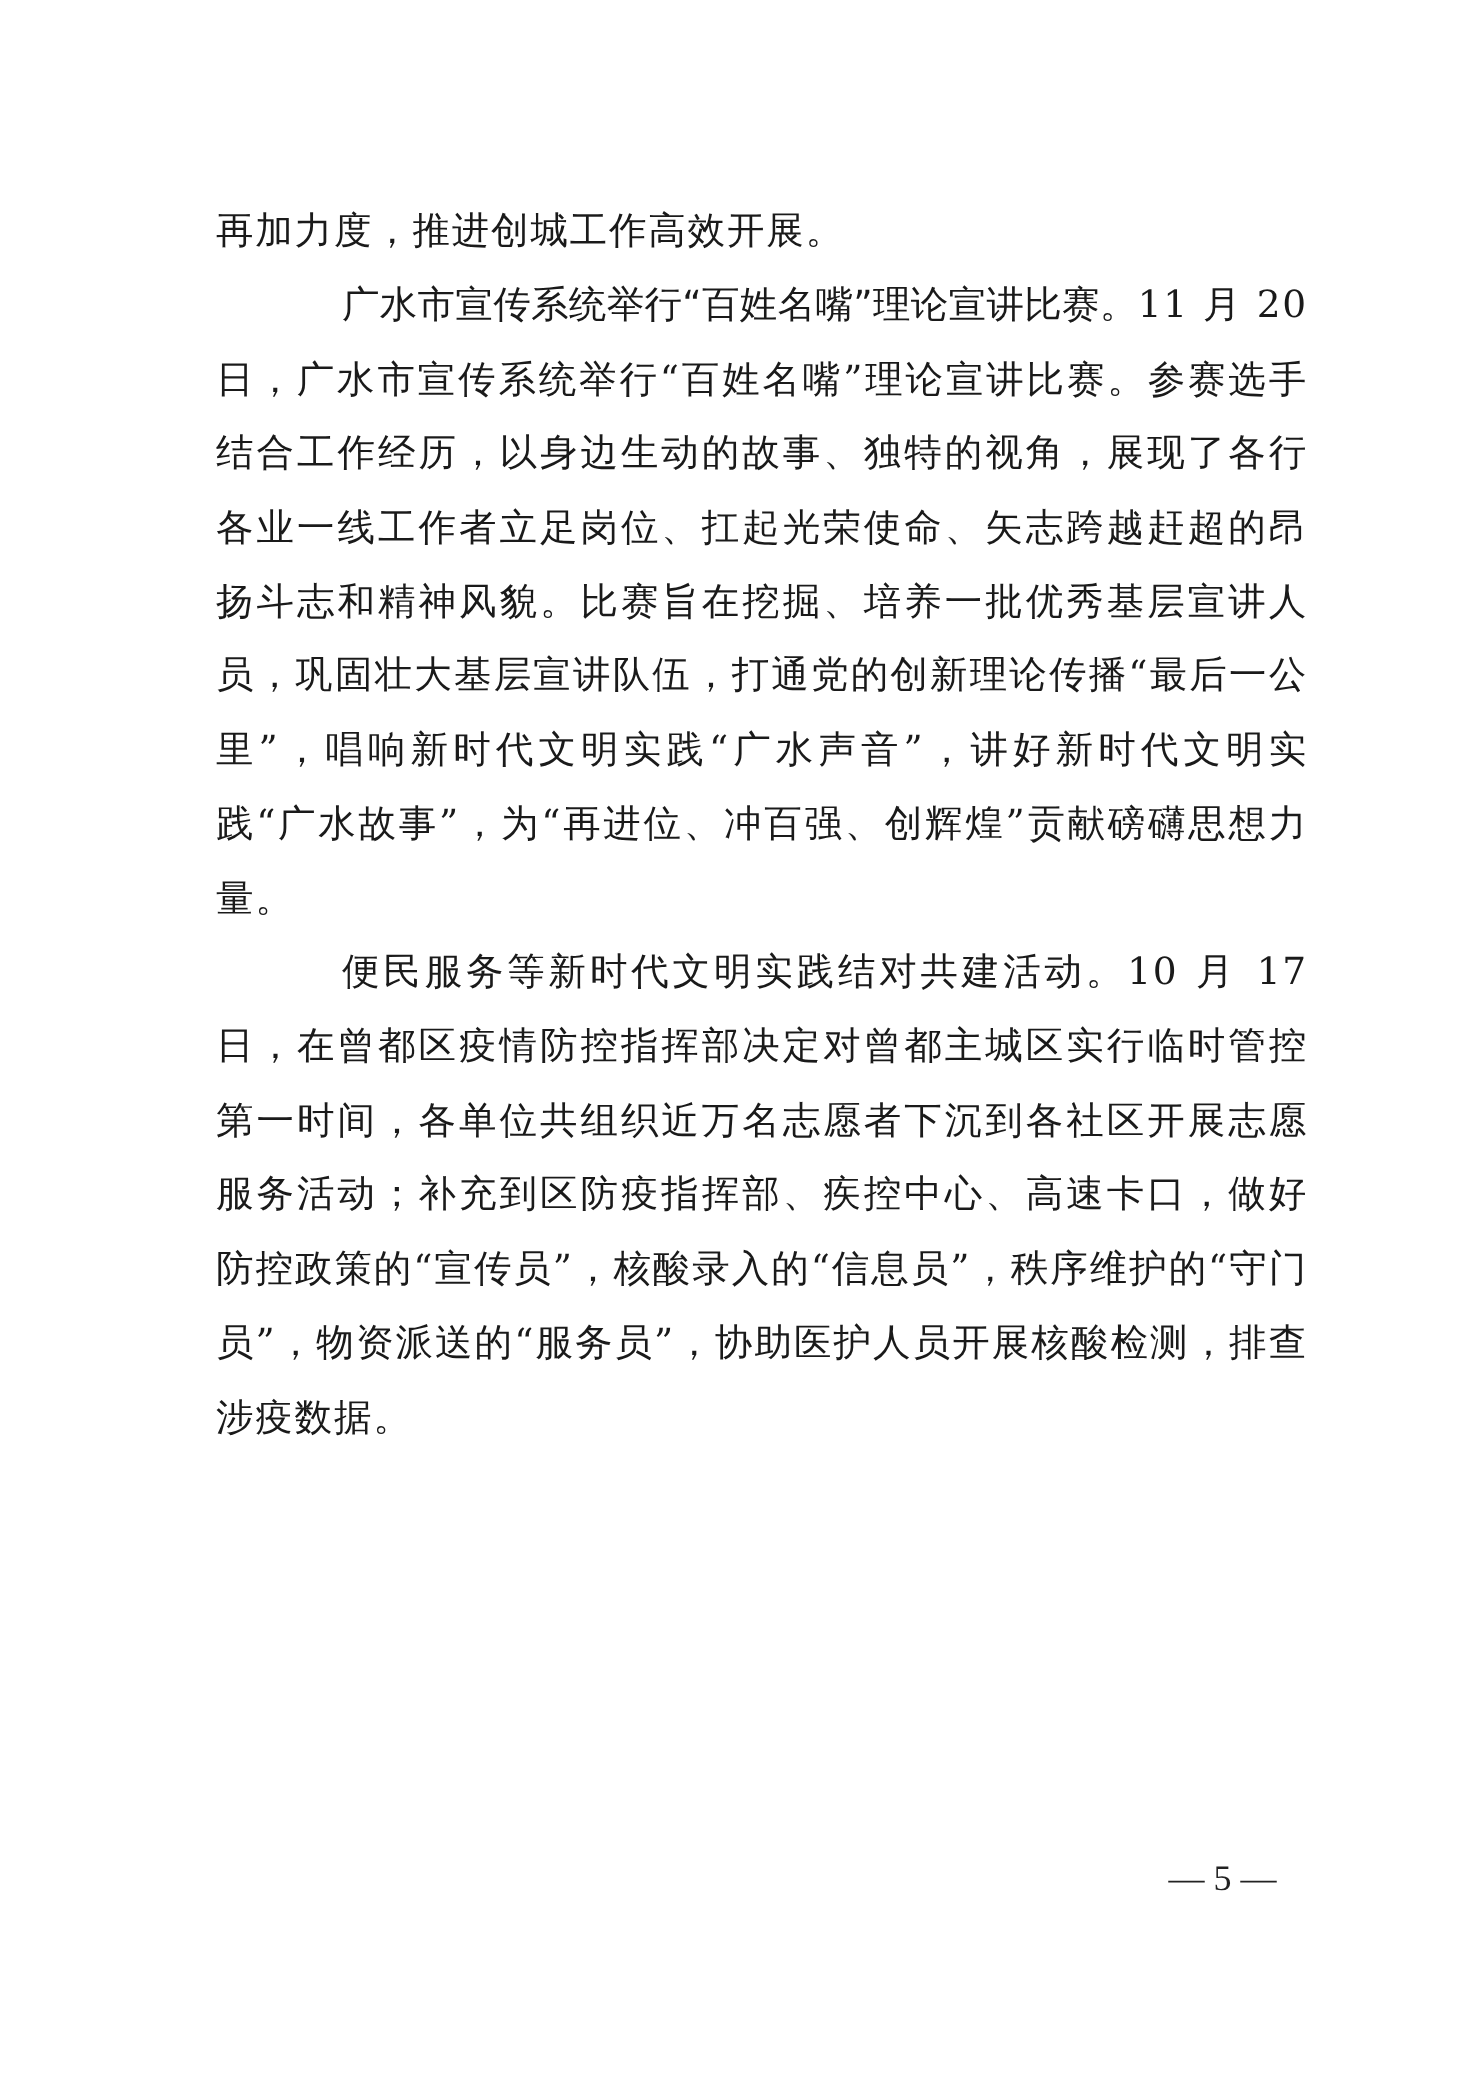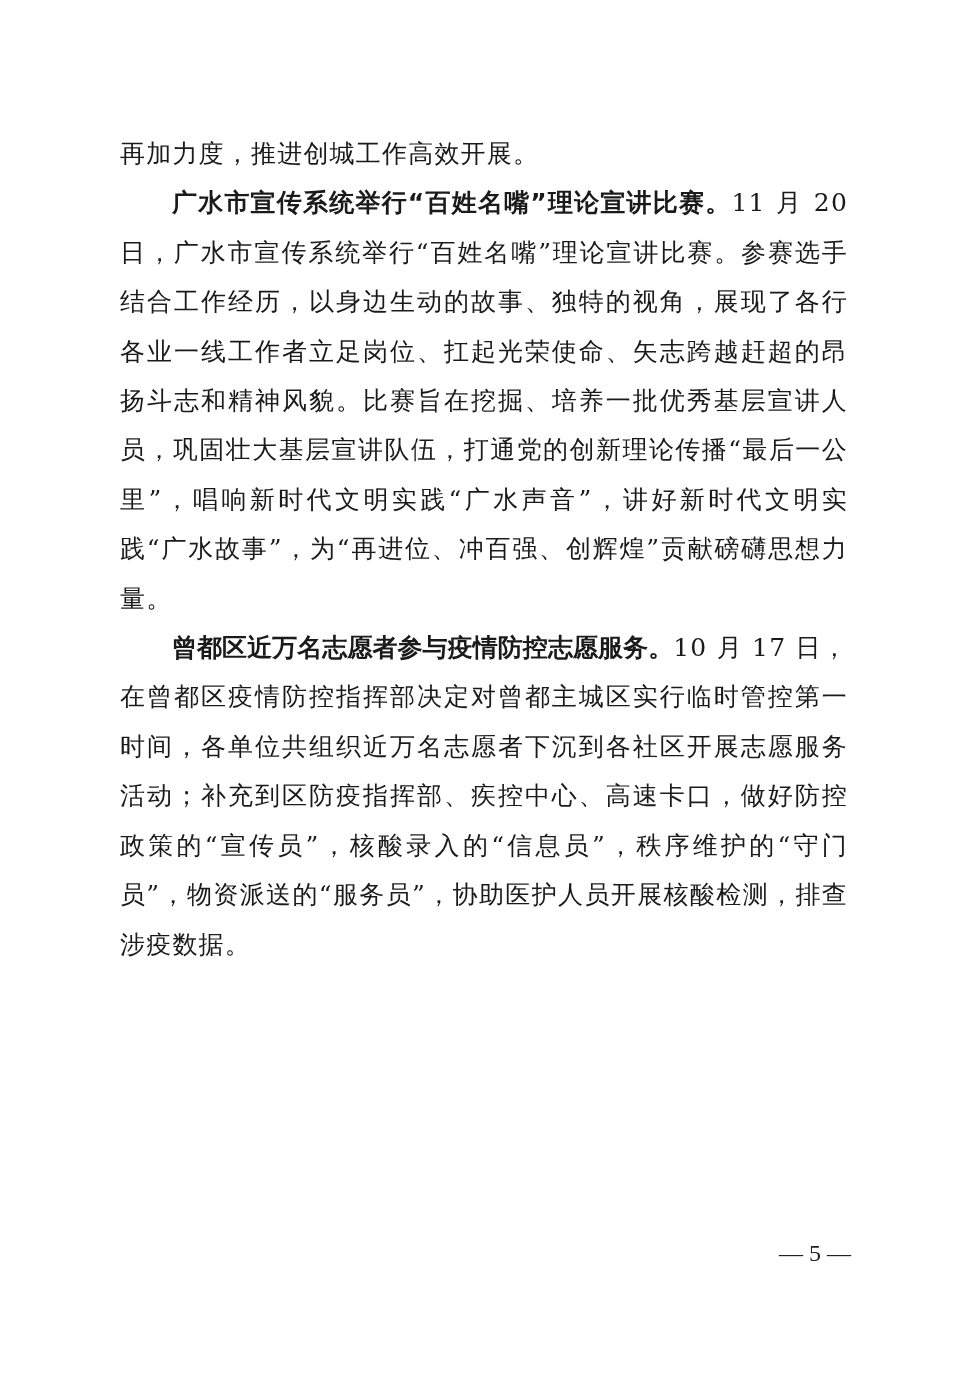--- a/index.html
+++ b/index.html
@@ -1,37 +1,37 @@
 <!DOCTYPE html>
 <html><head>
 <meta charset="utf-8">
 <style>
   html, body { margin: 0; padding: 0; background: #ffffff; }
   body { width: 980px; height: 1387px; position: relative; overflow: hidden; }
   .page {
-    position: absolute; left: 120px; top: 129px; width: 728px;
+    position: absolute; left: 144px; top: 129px; width: 728px;
     font-family: "DejaVu Serif", "Liberation Serif", serif;
     font-size: 25px; line-height: 49.4px; color: #1a1a1a;
   }
   .para { margin: 0; text-align: justify; text-align-last: left; letter-spacing: 1.2px; }
   .para.indent { text-indent: 52px; }
-  .lead { font-family: "DejaVu Sans", "Liberation Sans", sans-serif; font-weight: bold; letter-spacing: 0px; }
+  .lead { font-family: "DejaVu Sans", "Liberation Sans", sans-serif; font-weight: normal; letter-spacing: 0px; margin-left: 32px; }
   .page-number {
     position: absolute; top: 1240px; left: 770px; width: 90px; text-align: center;
     font-family: "Liberation Serif", serif; font-size: 24px; color: #222;
   }
 </style>
 </head>
 <body>
 
 <div class="page">
   <p class="para">
     <span>再加力度，推进创城工作高效开展。</span>
   </p>
   <p class="para indent">
     <span class="lead">广水市宣传系统举行“百姓名嘴”理论宣讲比赛。</span><span>11 月 20 日，广水市宣传系统举行“百姓名嘴”理论宣讲比赛。参赛选手结合工作经历，以身边生动的故事、独特的视角，展现了各行各业一线工作者立足岗位、扛起光荣使命、矢志跨越赶超的昂扬斗志和精神风貌。比赛旨在挖掘、培养一批优秀基层宣讲人员，巩固壮大基层宣讲队伍，打通党的创新理论传播“最后一公里”，唱响新时代文明实践“广水声音”，讲好新时代文明实践“广水故事”，为“再进位、冲百强、创辉煌”贡献磅礴思想力量。</span>
   </p>
   <p class="para indent">
-    <span class="lead">曾都区近万名志愿者参与疫情防控志愿服务。</span><span>10 月 17 日，在曾都区疫情防控指挥部决定对曾都主城区实行临时管控第一时间，各单位共组织近万名志愿者下沉到各社区开展志愿服务活动；补充到区防疫指挥部、疾控中心、高速卡口，做好防控政策的“宣传员”，核酸录入的“信息员”，秩序维护的“守门员”，物资派送的“服务员”，协助医护人员开展核酸检测，排查涉疫数据。</span>
+    <span class="lead">便民服务等新时代文明实践结对共建活动。</span><span>10 月 17 日，在曾都区疫情防控指挥部决定对曾都主城区实行临时管控第一时间，各单位共组织近万名志愿者下沉到各社区开展志愿服务活动；补充到区防疫指挥部、疾控中心、高速卡口，做好防控政策的“宣传员”，核酸录入的“信息员”，秩序维护的“守门员”，物资派送的“服务员”，协助医护人员开展核酸检测，排查涉疫数据。</span>
   </p>
 </div>
 
 <div class="page-number">— 5 —</div>
 
 </body></html>

